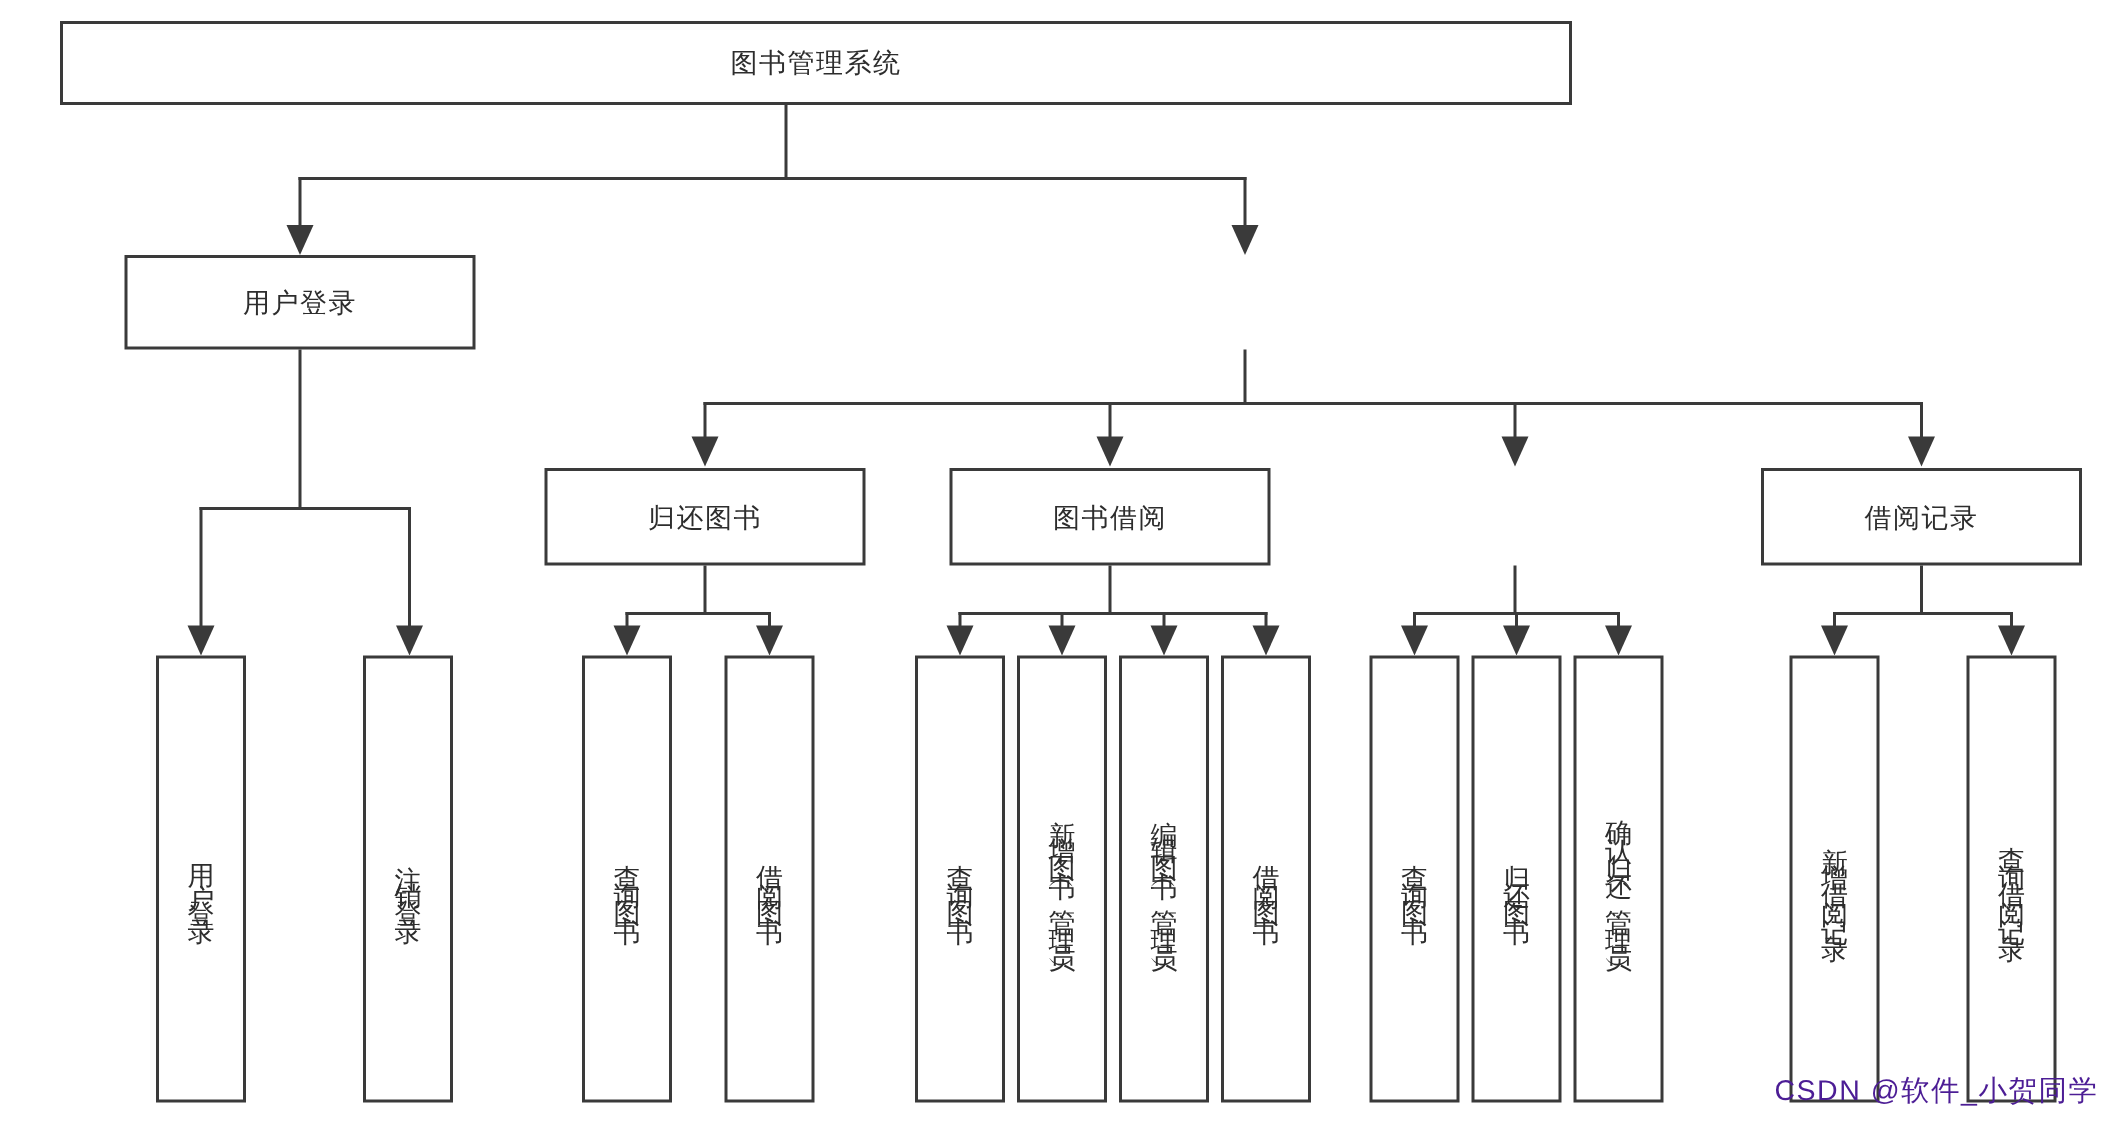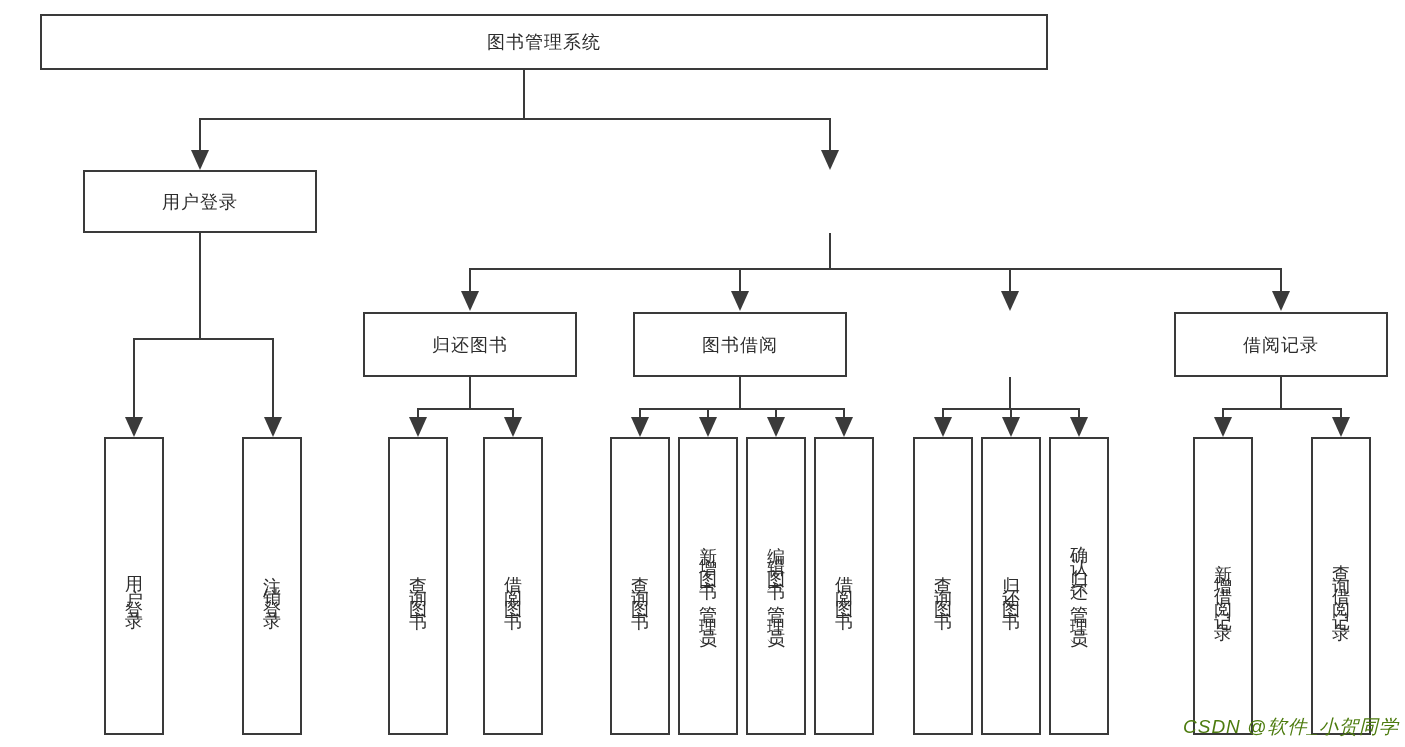--- a/index.html
+++ b/index.html
@@ -43,25 +43,24 @@
     width: 0; height: 0;
     border-left: 9px solid transparent;
     border-right: 9px solid transparent;
     border-top: 20px solid #3a3a3a;
   }
   .watermark {
     position: absolute;
     left: 1183px;
     top: 714px;
     font-size: 19px;
-    color: #4d7c0f;
+    color: #4c1d95;
     letter-spacing: 1px;
     z-index: 5;
     white-space: nowrap;
-    font-style: italic;
   }
 </style>
 </head>
 <body>
 
 <div class="canvas">
 
   <div class="box" style="left:20px; top:14px; width:1008px; height:56px;margin-left:20px;">
     <span>图书管理系统</span>
   </div>

